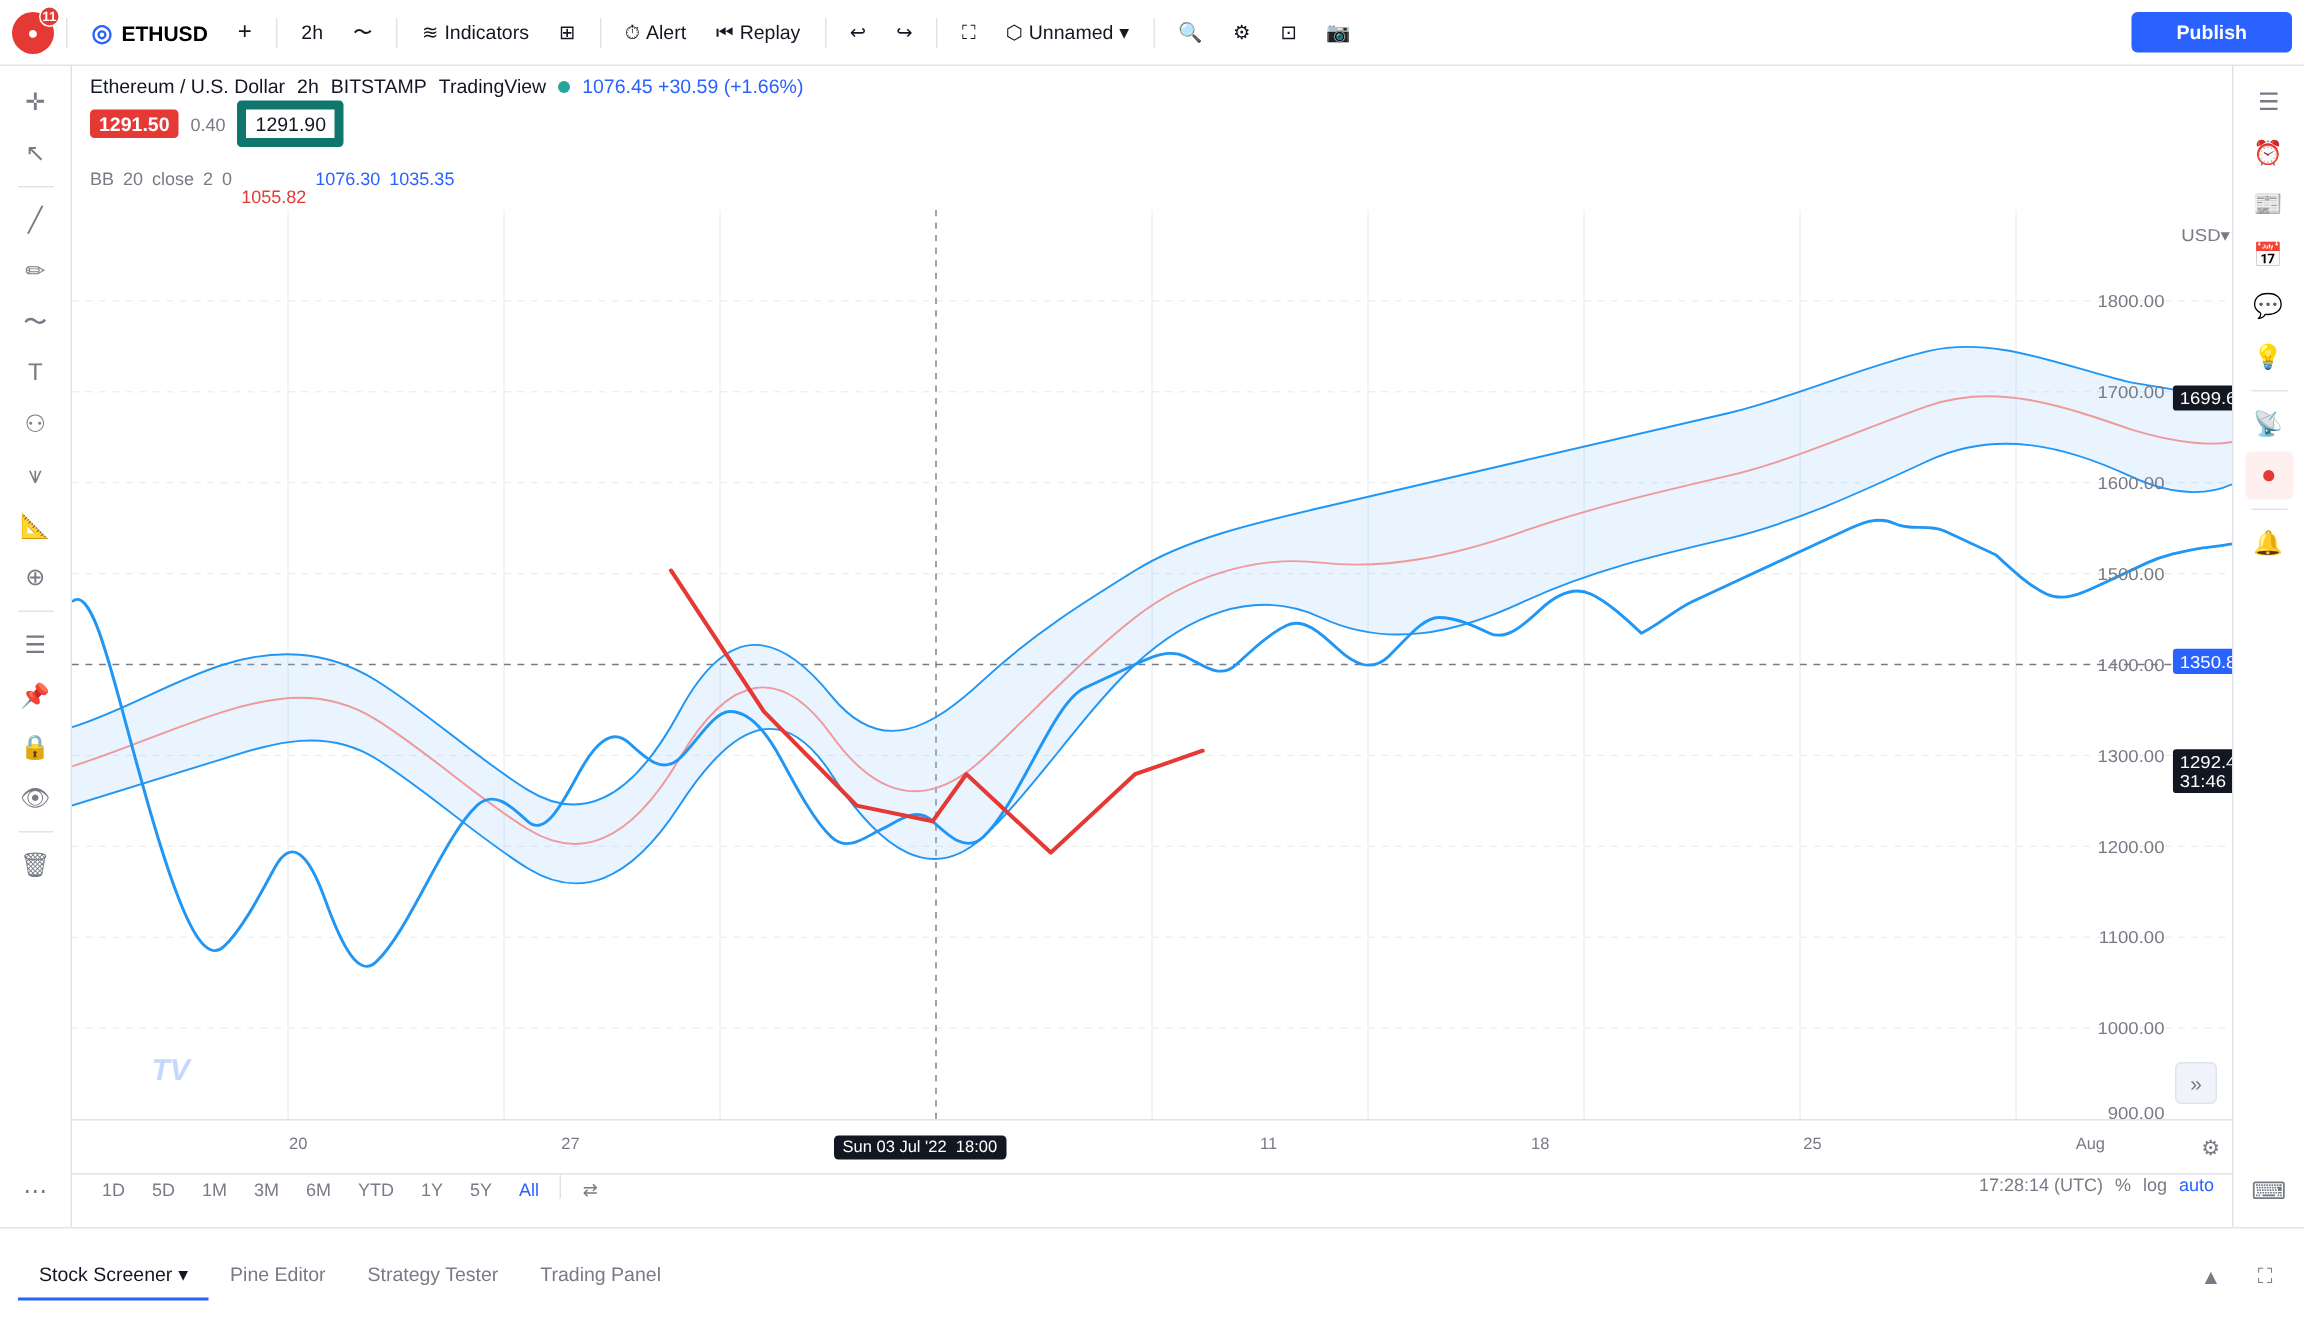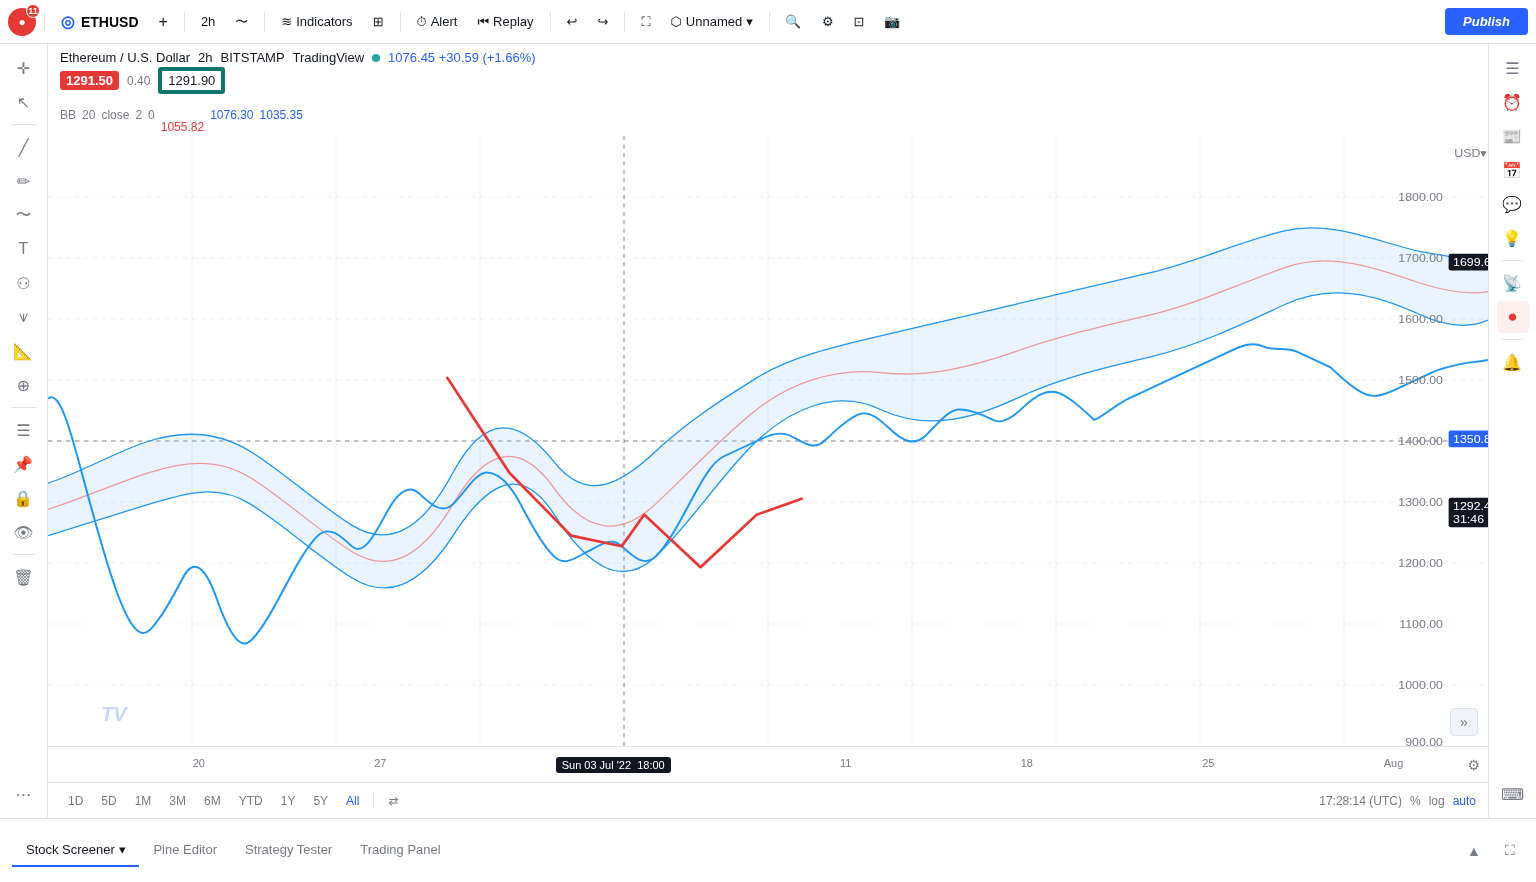--- a/index.html
+++ b/index.html
@@ -25,26 +25,25 @@
       color: #131722;
       border: none; background: transparent;
       white-space: nowrap;
     }
     .toolbar-sep { width: 1px; height: 20px; background: #e0e3eb; margin: 0 4px; }
     .publish-btn {
       background: #2962ff;
       color: #fff;
       border: none;
       border-radius: 4px;
-      padding: 6px 18px;
+      padding: 6px 30px;
       font-size: 13px;
       font-weight: 600;
       cursor: pointer;
       margin-left: auto;
-      font-style: italic;
     }
     .profile-btn {
       width: 28px; height: 28px;
       border-radius: 50%;
       background: #e53935;
       color: #fff;
       font-size: 12px;
       font-weight: bold;
       display: flex; align-items: center; justify-content: center;
       cursor: pointer;
@@ -118,21 +117,21 @@
     .chart-title-row {
       display: flex; align-items: center; gap: 8px;
       font-size: 13px; color: #131722;
     }
     .price-badge-red {
       background: #e53935; color: #ffffff;
       padding: 2px 6px; border-radius: 3px;
       font-size: 13px; font-weight: 600;
     }
     .price-badge-outline {
-      border: 4px solid #0f766e; color: #131722;
+      border: 6px solid #0f766e; color: #131722;
       padding: 2px 6px; border-radius: 3px;
       font-size: 13px;
     }
     .price-change { color: #2962ff; font-size: 13px; }
     .online-dot { width: 8px; height: 8px; border-radius: 50%; background: #26a69a; display: inline-block; }
     .bb-row { font-size: 12px; color: #787b86; display: flex; gap: 6px; align-items: center; }
     .bb-val1 { color: #e53935; margin-top: 24px; }
     .bb-val2 { color: #2962ff; }
     .bb-val3 { color: #2962ff; }
 
@@ -168,21 +167,21 @@
       position: absolute; right: 8px;
       color: #787b86; font-size: 14px; cursor: pointer;
     }
 
     
     .period-bar {
       height: 36px;
       background: #fff;
       border-top: 1px solid #e0e3eb;
       display: flex;
-      align-items: center;
+      align-items: flex-start;
       padding: 0 12px;
       gap: 2px;
       flex-shrink: 0;
     }
     .period-btn {
       padding: 3px 8px;
       font-size: 12px;
       color: #787b86;
       cursor: pointer;
       border-radius: 3px;

